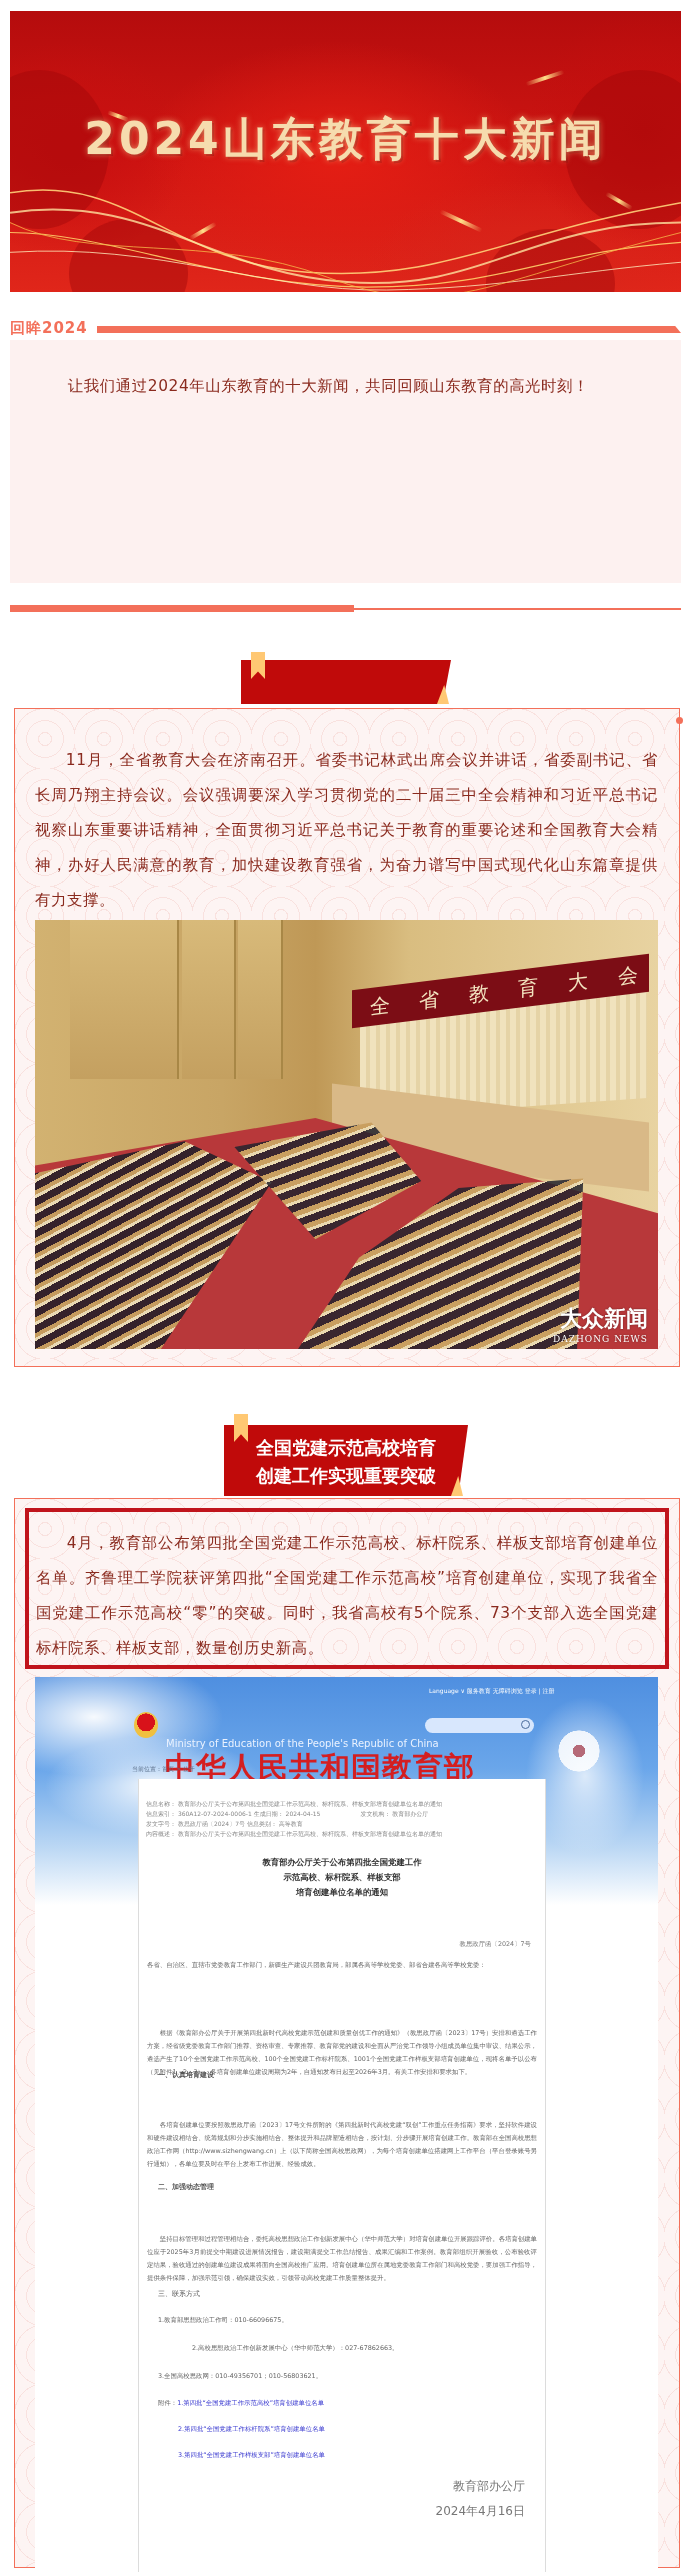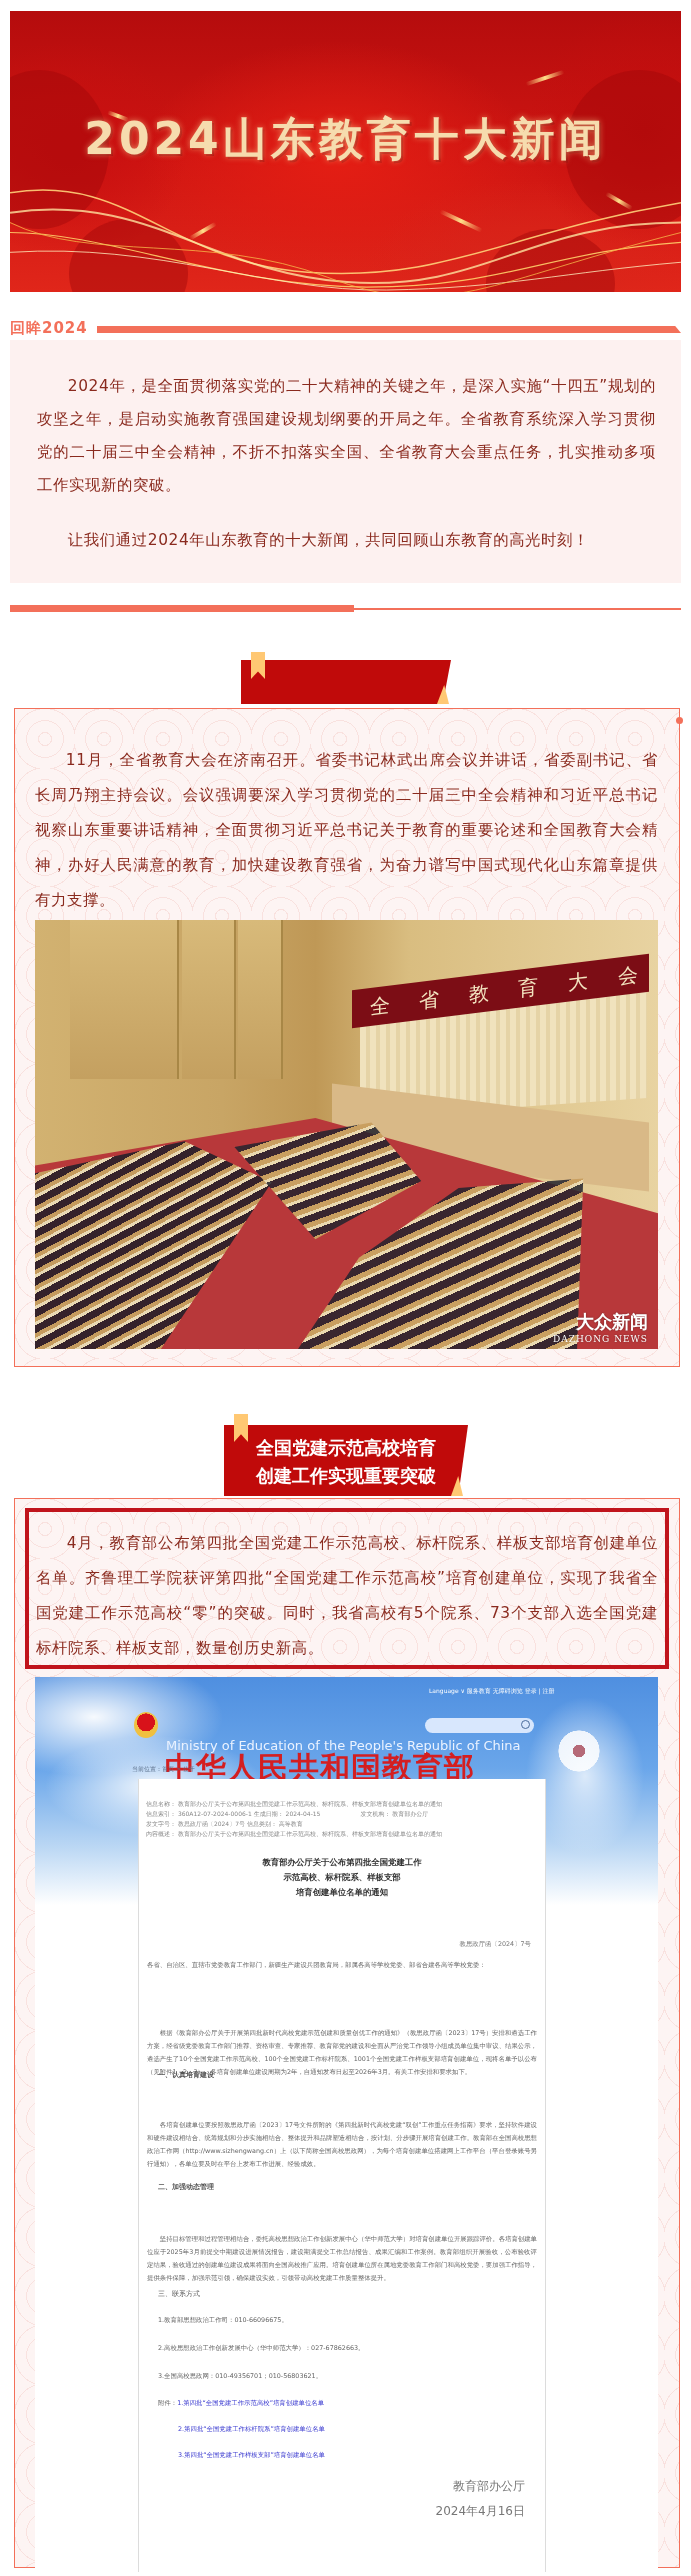--- a/index.html
+++ b/index.html
@@ -74,38 +74,38 @@
   }
   .photo .rows2 { position: absolute; left: 0; top: 188px; width: 623px; height: 243px;
     background: repeating-linear-gradient(-20deg, rgba(35,35,45,0.85) 0 7px, #ead9b0 7px 10px, #c99f60 10px 15px);
     clip-path: polygon(32% 16%, 54% 6%, 62% 30%, 45% 54%);
   }
   .photo .rows3 { position: absolute; left: 0; top: 198px; width: 623px; height: 233px;
     background: repeating-linear-gradient(-24deg, rgba(35,35,45,0.85) 0 8px, #ead9b0 8px 11px, #c99f60 11px 16px);
     clip-path: polygon(52% 60%, 68% 30%, 88% 26%, 87% 100%, 42% 100%);
   }
   .photo .watermark { position: absolute; right: 10px; bottom: 5px; color: #ffffff; text-align: right; text-shadow: 0 0 2px rgba(0,0,0,0.4); }
-  .photo .watermark .wm-cn { font-family: Liberation Mono, monospace; font-size: 18px; font-weight: bold; margin-top: 10px; }
+  .photo .watermark .wm-cn { font-family: Liberation Mono, monospace; font-size: 22px; font-weight: bold; margin-top: 10px; }
   .photo .watermark .wm-en { font-family: "DejaVu Serif", serif; font-size: 9px; letter-spacing: 1px; }
 
   
   .highlight-box { position: absolute; left: 25px; top: 1508px; width: 644px; height: 161px; border: 4px solid #c0141c; }
 
   
   .moe { position: absolute; left: 35px; top: 1677px; width: 623px; height: 895px; background: #ffffff; overflow: hidden; }
   .moe .sky { position: absolute; left: 0; top: 0; width: 623px; height: 228px;
     background:
       radial-gradient(ellipse 129px 59px at 59px 40px, rgba(255,255,255,0.95), rgba(255,255,255,0) 100%),
       radial-gradient(ellipse 109px 50px at 119px 109px, rgba(255,255,255,0.9), rgba(255,255,255,0) 100%),
       radial-gradient(ellipse 59px 79px at 550px 99px, rgba(255,255,255,0.75), rgba(255,255,255,0) 100%),
       linear-gradient(180deg, #4f8fe0 0%, #6aa6ea 40%, #bcd8f4 75%, #ffffff 100%);
   }
   .moe .emblem { position: absolute; left: 99px; top: 35px; width: 24px; height: 26px; border-radius: 50%; background: radial-gradient(circle at 50% 40%, #d8121a 0 45%, #f0c040 46% 100%); }
   .moe .brand-cn { position: absolute; left: 130px; top: 24px; font-weight: bold; font-size: 30px; color: #d41e20; letter-spacing: 1px; margin-top: 47px; }
-  .moe .brand-en { position: absolute; left: 131px; top: 61px; font-size: 13px; color: #eaf2ff; }
+  .moe .brand-en { position: absolute; left: 131px; top: 61px; font-size: 10px; color: #eaf2ff; }
   .moe .toplinks { position: absolute; left: 394px; top: 10px; font-size: 6px; color: #ffffff; }
   .moe .search { position: absolute; left: 390px; top: 41px; width: 109px; height: 15px; border-radius: 8px; background: rgba(230,240,255,0.9); }
   .moe .search-icon { position: absolute; right: 4px; top: 2px; width: 9px; height: 9px; border: 1.5px solid #4a6c9c; border-radius: 50%; }
   .moe .dandelion { position: absolute; left: 520px; top: 50px; width: 48px; height: 48px; border-radius: 50%; background: radial-gradient(circle, #b56a78 0 18%, rgba(255,255,255,0.85) 19% 60%, rgba(255,255,255,0) 61%); }
   .moe .crumb { position: absolute; left: 97px; top: 88px; font-size: 6px; color: #5a6f8a; }
   .moe .paper { position: absolute; left: 103px; top: 102px; width: 408px; height: 793px; background: #ffffff; border-left: 1px solid #dcdcdc; border-right: 1px solid #dcdcdc; }
   .moe .meta { position: absolute; left: 111px; top: 122px; font-size: 6px; line-height: 10px; color: #888888; }
   .moe .meta .r { white-space: nowrap; }
   .moe .doc-title { position: absolute; left: 103px; width: 408px; top: 178px; text-align: center; font-weight: bold; font-size: 8.4px; line-height: 15px; color: #333333; }
   .moe .doc-no { position: absolute; right: 127px; top: 263px; font-size: 6.4px; color: #777777; }
@@ -138,21 +138,20 @@
     <path d="M0 50 C80 90, 200 60, 320 105 S480 110, 677 60" stroke="#f7b84a" stroke-width="1" fill="none" opacity="0.8"></path>
   </svg>
   <div class="banner-title">2024山东教育十大新闻</div>
 </div>
 
 <div class="intro-head">
   <span class="label">回眸2024</span>
   <span class="bar"></span>
 </div>
 <div class="intro-box">
-  <p>2024年，是全面贯彻落实党的二十大精神的关键之年，是深入实施“十四五”规划的攻坚之年，是启动实施教育强国建设规划纲要的开局之年。全省教育系统深入学习贯彻党的二十届三中全会精神，不折不扣落实全国、全省教育大会重点任务，扎实推动多项工作实现新的突破。</p>
   <p>让我们通过2024年山东教育的十大新闻，共同回顾山东教育的高光时刻！</p>
 </div>
 <div class="divider-thick"></div>
 <div class="divider-thin"></div>
 
 <div class="tag" style="left:241px;top:655px;width:210px;height:44px;">
   <div class="tag-body" style="width:210px;height:44px;top:5px;"></div>
   <div class="bookmark" style="left:10px;top:-3px;height:27px;"></div>
   <div class="corner" style="left:196px;top:30px;height:19px;"></div>
   <div class="tag-text" style="left:36px;top:15px;width:139px;margin-top:44px;">全省教育大会召开</div>
@@ -245,21 +244,21 @@
       <div class="ind">各培育创建单位要按照教思政厅函〔2023〕17号文件所附的《第四批新时代高校党建“双创”工作重点任务指南》要求，坚持软件建设和硬件建设相结合、统筹规划和分步实施相结合、整体提升和品牌塑造相结合，按计划、分步骤开展培育创建工作。教育部在全国高校思想政治工作网（http://www.sizhengwang.cn）上（以下简称全国高校思政网），为每个培育创建单位搭建网上工作平台（平台登录账号另行通知），各单位要及时在平台上发布工作进展、经验成效。</div>
     </div>
 
   <div class="h" style="top:505px;">二、加强动态管理</div>
   <div class="body" style="top:528px;">
       <div class="ind">坚持目标管理和过程管理相结合，委托高校思想政治工作创新发展中心（华中师范大学）对培育创建单位开展跟踪评价。各培育创建单位应于2025年3月前提交中期建设进展情况报告，建设期满提交工作总结报告、成果汇编和工作案例。教育部组织开展验收，公布验收评定结果，验收通过的创建单位建设成果将面向全国高校推广应用。培育创建单位所在属地党委教育工作部门和高校党委，要加强工作指导，提供条件保障，加强示范引领，确保建设实效，引领带动高校党建工作质量整体提升。</div>
     </div>
 
   <div class="h" style="top:612px;font-weight:normal;">三、联系方式</div>
   <div class="contact" style="top:639px;">1.教育部思想政治工作司：010-66096675。</div>
-  <div class="contact" style="top:667px;">2.高校思想政治工作创新发展中心（华中师范大学）：027-67862663。</div>
+  <div class="contact" style="top:667px;margin-left:34px;">2.高校思想政治工作创新发展中心（华中师范大学）：027-67862663。</div>
   <div class="contact" style="top:695px;">3.全国高校思政网：010-49356701；010-56803621。</div>
 
   <div class="attach" style="left:123px;top:722px;">
     <span class="pre">附件：</span><span>1.第四批“全国党建工作示范高校”培育创建单位名单</span>
   </div>
   <div class="attach" style="left:143px;top:748px;">2.第四批“全国党建工作标杆院系”培育创建单位名单</div>
   <div class="attach" style="left:143px;top:774px;">3.第四批“全国党建工作样板支部”培育创建单位名单</div>
 
   <div class="sign" style="top:801px;">教育部办公厅</div>
   <div class="sign" style="top:826px;">2024年4月16日</div>

